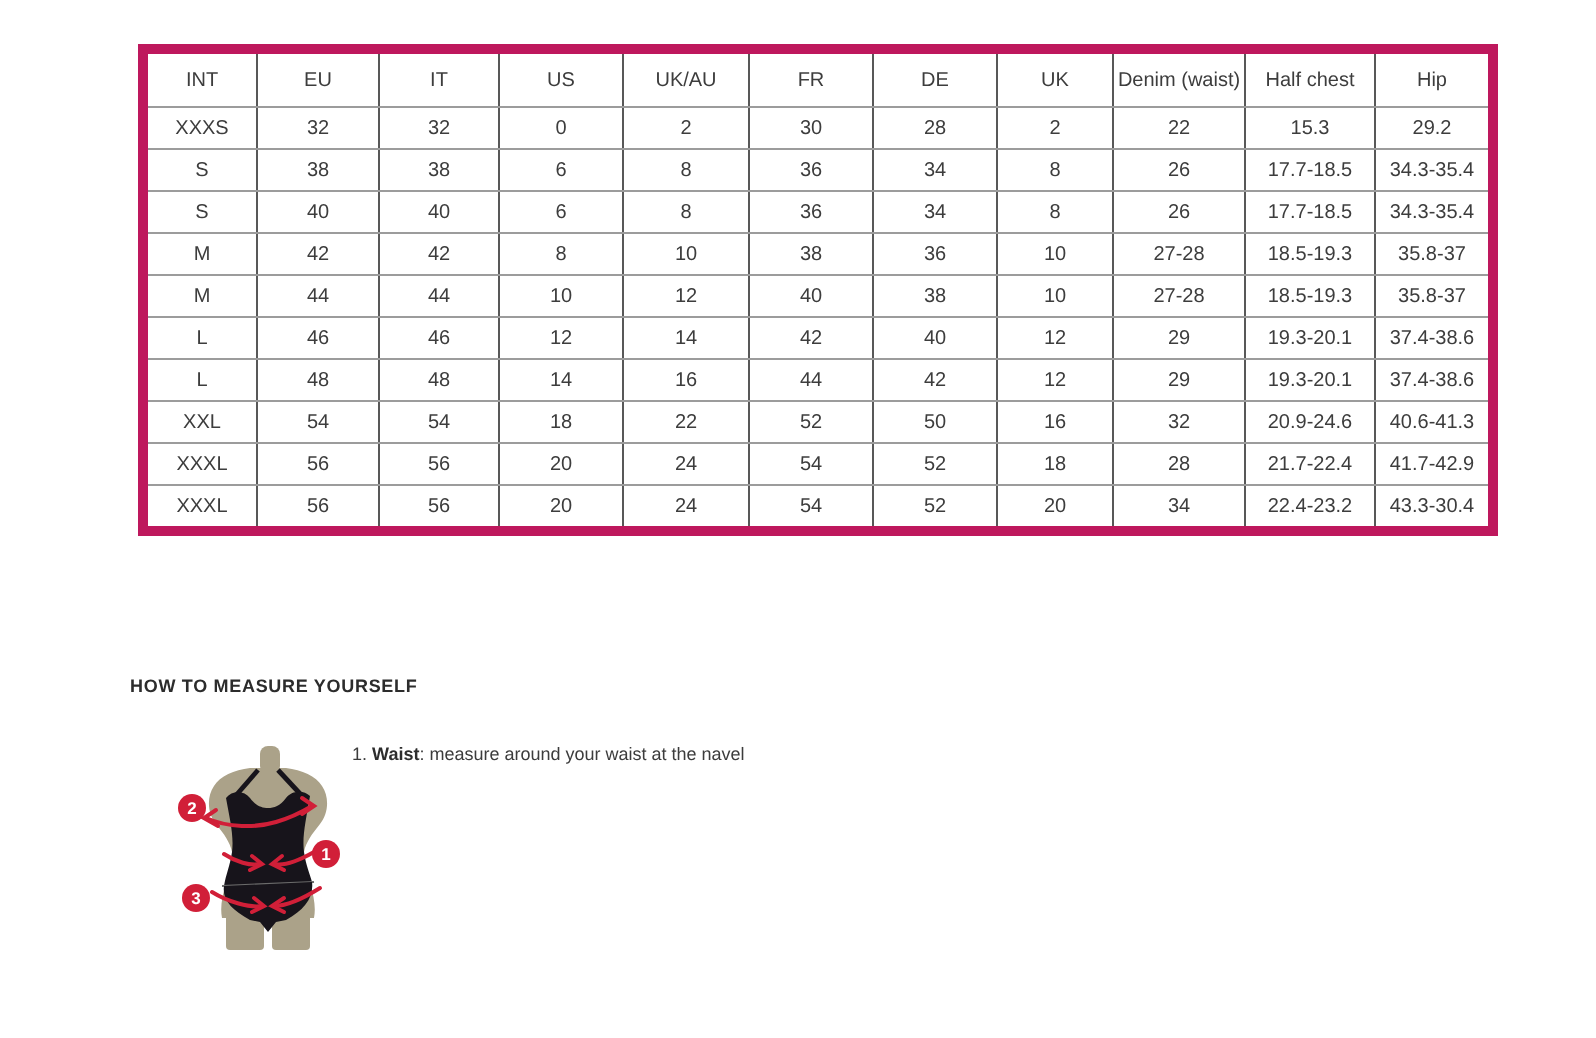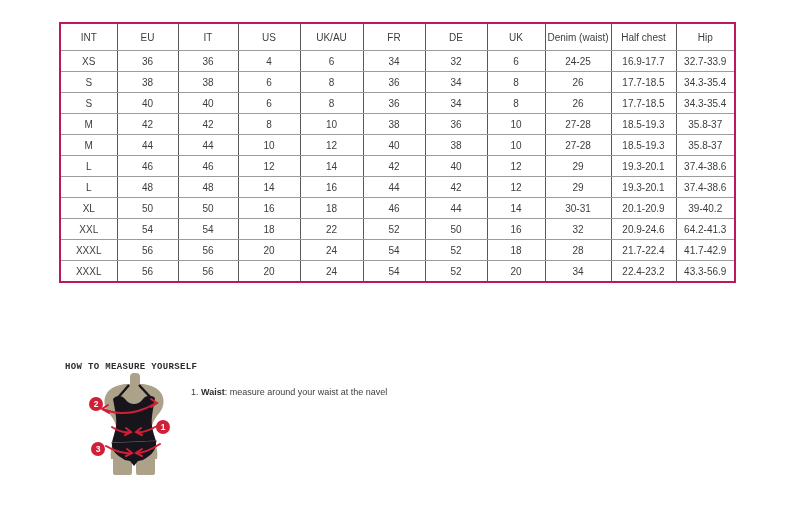--- a/index.html
+++ b/index.html
@@ -5,44 +5,44 @@
   html,body { margin:0; padding:0; }
   body {
     width:798px; height:519px;
     background:#ffffff;
     font-family:"Liberation Sans", sans-serif;
     position:relative;
     overflow:hidden;
   }
   
   table.size-chart {
-    position:absolute; left:59px; top:22px;
+    position:absolute; left:69px; top:22px;
     border-collapse:collapse; table-layout:fixed;
-    border:2px solid #be185d;
+    border:5px solid #be185d;
   }
   table.size-chart th, table.size-chart td {
     border-top:1px solid #9c9c9c;
     border-bottom:1px solid #9c9c9c;
     border-left:1px solid #585858;
     border-right:1px solid #585858;
     font-size:10px; font-weight:400;
     text-align:center; vertical-align:middle;
     color:#3d3d3d; padding:0; overflow:hidden; white-space:nowrap;
   }
   table.size-chart th { height:26px; }
   table.size-chart td { height:20px; }
   
   .measure-heading {
-    position:absolute; left:65px; top:362px;
+    position:absolute; left:65px; top:338px;
     font-size:9px; font-weight:bold; letter-spacing:.35px;
-    color:#2c2c2c; white-space:nowrap;font-family:Liberation Mono, monospace;
+    color:#2c2c2c; white-space:nowrap;
   }
   ol.instructions {
     position:absolute; left:176px; top:373px;
-    margin:15px; padding:0; list-style:none;
+    margin:0; padding:0; list-style:none;
     font-size:9px; color:#3c3c3c;
   }
   ol.instructions li {
     margin:0 0 5px 0; line-height:9.5px; white-space:nowrap;
   }
   ol.instructions b { color:#2d2d2d; }
   .figure-wrap { position:absolute; left:80px; top:365px; width:120px; height:120px; }
   .badge-num {
     font-family:"Liberation Sans", sans-serif;
     font-size:8.5px; font-weight:bold; fill:#ffffff;
@@ -77,31 +77,31 @@
           <th>FR</th>
           <th>DE</th>
           <th>UK</th>
           <th>Denim (waist)</th>
           <th>Half chest</th>
           <th>Hip</th>
         </tr>
     </thead>
     <tbody>
         <tr>
-          <td>XS</td>
-          <td>36</td>
-          <td>36</td>
-          <td>4</td>
-          <td>6</td>
-          <td>34</td>
+          <td>XXXS</td>
           <td>32</td>
-          <td>6</td>
-          <td>24-25</td>
-          <td>16.9-17.7</td>
-          <td>32.7-33.9</td>
+          <td>32</td>
+          <td>0</td>
+          <td>2</td>
+          <td>30</td>
+          <td>28</td>
+          <td>2</td>
+          <td>22</td>
+          <td>15.3</td>
+          <td>29.2</td>
         </tr>
         <tr>
           <td>S</td>
           <td>38</td>
           <td>38</td>
           <td>6</td>
           <td>8</td>
           <td>36</td>
           <td>34</td>
           <td>8</td>
@@ -166,46 +166,33 @@
           <td>48</td>
           <td>48</td>
           <td>14</td>
           <td>16</td>
           <td>44</td>
           <td>42</td>
           <td>12</td>
           <td>29</td>
           <td>19.3-20.1</td>
           <td>37.4-38.6</td>
-        </tr>
-        <tr>
-          <td>XL</td>
-          <td>50</td>
-          <td>50</td>
-          <td>16</td>
-          <td>18</td>
-          <td>46</td>
-          <td>44</td>
-          <td>14</td>
-          <td>30-31</td>
-          <td>20.1-20.9</td>
-          <td>39-40.2</td>
         </tr>
         <tr>
           <td>XXL</td>
           <td>54</td>
           <td>54</td>
           <td>18</td>
           <td>22</td>
           <td>52</td>
           <td>50</td>
           <td>16</td>
           <td>32</td>
           <td>20.9-24.6</td>
-          <td>64.2-41.3</td>
+          <td>40.6-41.3</td>
         </tr>
         <tr>
           <td>XXXL</td>
           <td>56</td>
           <td>56</td>
           <td>20</td>
           <td>24</td>
           <td>54</td>
           <td>52</td>
           <td>18</td>
@@ -217,21 +204,21 @@
           <td>XXXL</td>
           <td>56</td>
           <td>56</td>
           <td>20</td>
           <td>24</td>
           <td>54</td>
           <td>52</td>
           <td>20</td>
           <td>34</td>
           <td>22.4-23.2</td>
-          <td>43.3-56.9</td>
+          <td>43.3-30.4</td>
         </tr>
       </tbody>
   </table>
 
   <div class="measure-heading">HOW TO MEASURE YOURSELF</div>
 
   <div class="figure-wrap">
     <svg width="120" height="120" viewBox="0 0 120 120">
 
       <g>

